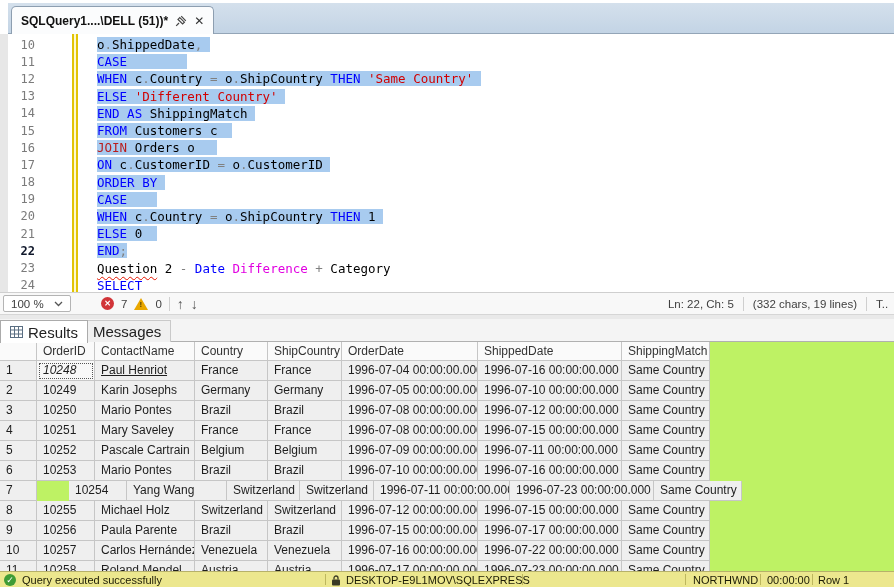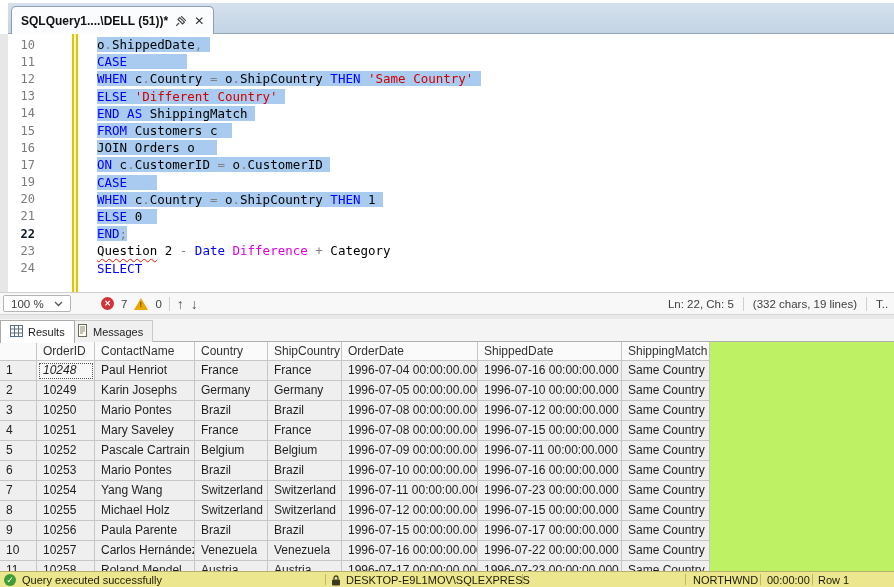--- a/index.html
+++ b/index.html
@@ -25,21 +25,21 @@
   .lines{position:absolute;left:0;top:2px;right:0;}
   .cline{height:17.2px;display:flex;align-items:center;white-space:pre;}
   .ln{width:64px;box-sizing:border-box;padding-right:29px;text-align:right;flex:none;
     font-family:"DejaVu Sans Mono",monospace;font-size:12px;color:#7b7b7b;}
   .ln.cur{color:#0f172a;font-weight:bold;}
   .codetxt{font-family:"DejaVu Sans Mono",monospace;font-size:12.5px;color:#000;padding-left:33px;}
   .sel{background:#a8cbef;}
   .tk.kw{color:#0000ff;}
   .tk.str{color:#d10000;}
   .tk.op{color:#808080;}
-  .tk.gr{color:#000000;}
+  .tk.gr{color:#b91c1c;}
   .tk.fn{color:#e100e1;}
   .tk.sq{text-decoration:underline wavy #e51400 1px;text-underline-offset:3px;text-decoration-skip-ink:none;}
 
   
   .estatus{position:absolute;left:0;top:292px;width:894px;height:23px;background:#f8f8f8;
     border-top:1px solid #cfcfcf;border-bottom:1px solid #d6d6d6;box-sizing:border-box;font-size:11.5px;color:#404040;}
   .zoombox{position:absolute;left:3px;top:2px;width:68px;height:17px;background:#fff;border:1px solid #b4b4b4;
     border-radius:2px;display:flex;align-items:center;justify-content:space-between;padding:0 7px;box-sizing:border-box;}
   .chev{display:inline-flex;}
   .badges{position:absolute;left:101px;top:0;height:21px;display:flex;align-items:center;gap:7px;}
@@ -52,21 +52,21 @@
   .navarrow{font-size:14px;color:#555;}
   .estat-right{position:absolute;right:0;top:0;height:21px;display:flex;align-items:center;gap:9px;padding-right:5px;}
   .clip{width:13px;overflow:hidden;white-space:nowrap;}
 
   .splitter{position:absolute;left:0;top:315px;width:894px;height:4px;background:#e9e9e9;}
 
   
   .rtabs{position:absolute;left:0;top:319px;width:894px;height:23px;background:#f4f4f4;
     border-bottom:1px solid #b0b0b0;box-sizing:border-box;}
   .rtab{position:absolute;top:1px;height:22px;display:flex;align-items:center;gap:5px;padding:0 9px;
-    font-size:11px;color:#222;box-sizing:border-box;}
+    font-size:15px;color:#222;box-sizing:border-box;}
   .rtab.active{background:#ffffff;border:1px solid #ababab;border-bottom:none;z-index:2;height:23px;}
   .rtab.inactive{background:#f0f0f0;border:1px solid #c9c9c9;border-bottom:none;}
 
   
   .grid{position:absolute;left:0;top:342px;width:894px;height:229px;background:#bef264;overflow:hidden;
     font-size:12px;color:#1e1e1e;}
   .g-row{display:flex;}
   .g-cell{box-sizing:border-box;border-right:1px solid #c6c6c6;border-bottom:1px solid #c6c6c6;
     height:20px;line-height:19px;padding:0 0 0 6px;background:#efefef;white-space:nowrap;overflow:hidden;}
   .g-head .g-cell{background:#fafafa;height:19px;line-height:18px;color:#333;}
@@ -106,20 +106,21 @@
     <div class="track"></div>
     <div class="lines">
         <div class="cline"><span class="ln">10</span><span class="codetxt"><span class="sel"><span class="tk pl">o</span><span class="tk op">.</span><span class="tk pl">ShippedDate</span><span class="tk op">,</span> </span></span></div>
         <div class="cline"><span class="ln">11</span><span class="codetxt"><span class="sel"><span class="tk kw">CASE</span>        </span></span></div>
         <div class="cline"><span class="ln">12</span><span class="codetxt"><span class="sel"><span class="tk kw">WHEN</span><span class="tk pl"> c</span><span class="tk op">.</span><span class="tk pl">Country </span><span class="tk op">=</span><span class="tk pl"> o</span><span class="tk op">.</span><span class="tk pl">ShipCountry </span><span class="tk kw">THEN</span><span class="tk pl"> </span><span class="tk str">'Same Country'</span> </span></span></div>
         <div class="cline"><span class="ln">13</span><span class="codetxt"><span class="sel"><span class="tk kw">ELSE</span><span class="tk pl"> </span><span class="tk str">'Different Country'</span> </span></span></div>
         <div class="cline"><span class="ln">14</span><span class="codetxt"><span class="sel"><span class="tk kw">END</span><span class="tk pl"> </span><span class="tk kw">AS</span><span class="tk pl"> ShippingMatch</span> </span></span></div>
         <div class="cline"><span class="ln">15</span><span class="codetxt"><span class="sel"><span class="tk kw">FROM</span><span class="tk pl"> Customers c</span>  </span></span></div>
         <div class="cline"><span class="ln">16</span><span class="codetxt"><span class="sel"><span class="tk gr">JOIN</span><span class="tk pl"> Orders o</span>   </span></span></div>
         <div class="cline"><span class="ln">17</span><span class="codetxt"><span class="sel"><span class="tk kw">ON</span><span class="tk pl"> c</span><span class="tk op">.</span><span class="tk pl">CustomerID </span><span class="tk op">=</span><span class="tk pl"> o</span><span class="tk op">.</span><span class="tk pl">CustomerID</span> </span></span></div>
+        <div class="cline"><span class="ln">18</span><span class="codetxt"><span class="sel"><span class="tk kw">ORDER BY</span> </span></span></div>
         <div class="cline"><span class="ln">19</span><span class="codetxt"><span class="sel"><span class="tk kw">CASE</span>    </span></span></div>
         <div class="cline"><span class="ln">20</span><span class="codetxt"><span class="sel"><span class="tk kw">WHEN</span><span class="tk pl"> c</span><span class="tk op">.</span><span class="tk pl">Country </span><span class="tk op">=</span><span class="tk pl"> o</span><span class="tk op">.</span><span class="tk pl">ShipCountry </span><span class="tk kw">THEN</span><span class="tk pl"> 1</span> </span></span></div>
         <div class="cline"><span class="ln">21</span><span class="codetxt"><span class="sel"><span class="tk kw">ELSE</span><span class="tk pl"> 0</span>  </span></span></div>
         <div class="cline"><span class="ln cur">22</span><span class="codetxt"><span class="sel"><span class="tk kw">END</span><span class="tk op">;</span></span></span></div>
         <div class="cline"><span class="ln">23</span><span class="codetxt"><span class="tk sq">Question</span><span class="tk pl"> 2 </span><span class="tk op">-</span><span class="tk pl"> </span><span class="tk kw">Date</span><span class="tk pl"> </span><span class="tk fn">Difference</span><span class="tk pl"> </span><span class="tk op">+</span><span class="tk pl"> Category</span></span></div>
         <div class="cline"><span class="ln">24</span><span class="codetxt"><span class="tk kw">SELECT</span></span></div>
       </div>
   </div>
 
   <div class="estatus">
@@ -181,21 +182,21 @@
         <div class="g-cell" style="width: 100px; flex: 0 0 auto;">ContactName</div>
         <div class="g-cell" style="width: 73px; flex: 0 0 auto;">Country</div>
         <div class="g-cell" style="width: 74px; flex: 0 0 auto;">ShipCountry</div>
         <div class="g-cell" style="width: 136px; flex: 0 0 auto;">OrderDate</div>
         <div class="g-cell" style="width: 144px; flex: 0 0 auto;">ShippedDate</div>
         <div class="g-cell" style="width: 88px; flex: 0 0 auto;">ShippingMatch</div>
       </div>
       <div class="g-row">
         <div class="g-cell g-rownum" style="width: 37px; flex: 0 0 auto;">1</div>
         <div class="g-cell focused" style="width: 58px; flex: 0 0 auto; font-style: italic;">10248</div>
-        <div class="g-cell" style="width: 100px; flex: 0 0 auto;">Paul Henriot</div>
+        <div class="g-cell" style="width: 100px; flex: 0 0 auto; text-decoration: underline;">Paul Henriot</div>
         <div class="g-cell" style="width: 73px; flex: 0 0 auto;">France</div>
         <div class="g-cell" style="width: 74px; flex: 0 0 auto;">France</div>
         <div class="g-cell" style="width: 136px; flex: 0 0 auto;">1996-07-04 00:00:00.000</div>
         <div class="g-cell" style="width: 144px; flex: 0 0 auto;">1996-07-16 00:00:00.000</div>
         <div class="g-cell" style="width: 88px; flex: 0 0 auto;">Same Country</div>
       </div>
       <div class="g-row">
         <div class="g-cell g-rownum" style="width: 37px; flex: 0 0 auto;">2</div>
         <div class="g-cell" style="width: 58px; flex: 0 0 auto;">10249</div>
         <div class="g-cell" style="width: 100px; flex: 0 0 auto;">Karin Josephs</div>
@@ -240,21 +241,21 @@
         <div class="g-cell" style="width: 58px; flex: 0 0 auto;">10253</div>
         <div class="g-cell" style="width: 100px; flex: 0 0 auto;">Mario Pontes</div>
         <div class="g-cell" style="width: 73px; flex: 0 0 auto;">Brazil</div>
         <div class="g-cell" style="width: 74px; flex: 0 0 auto;">Brazil</div>
         <div class="g-cell" style="width: 136px; flex: 0 0 auto;">1996-07-10 00:00:00.000</div>
         <div class="g-cell" style="width: 144px; flex: 0 0 auto;">1996-07-16 00:00:00.000</div>
         <div class="g-cell" style="width: 88px; flex: 0 0 auto;">Same Country</div>
       </div>
       <div class="g-row">
         <div class="g-cell g-rownum" style="width: 37px; flex: 0 0 auto;">7</div>
-        <div class="g-cell" style="width: 58px; flex: 0 0 auto;">10254</div>
+        <div class="g-cell" style="width: 58px; flex: 0 0 auto; margin-left: 32px;">10254</div>
         <div class="g-cell" style="width: 100px; flex: 0 0 auto;">Yang Wang</div>
         <div class="g-cell" style="width: 73px; flex: 0 0 auto;">Switzerland</div>
         <div class="g-cell" style="width: 74px; flex: 0 0 auto;">Switzerland</div>
         <div class="g-cell" style="width: 136px; flex: 0 0 auto;">1996-07-11 00:00:00.000</div>
         <div class="g-cell" style="width: 144px; flex: 0 0 auto;">1996-07-23 00:00:00.000</div>
         <div class="g-cell" style="width: 88px; flex: 0 0 auto;">Same Country</div>
       </div>
       <div class="g-row">
         <div class="g-cell g-rownum" style="width: 37px; flex: 0 0 auto;">8</div>
         <div class="g-cell" style="width: 58px; flex: 0 0 auto;">10255</div>

